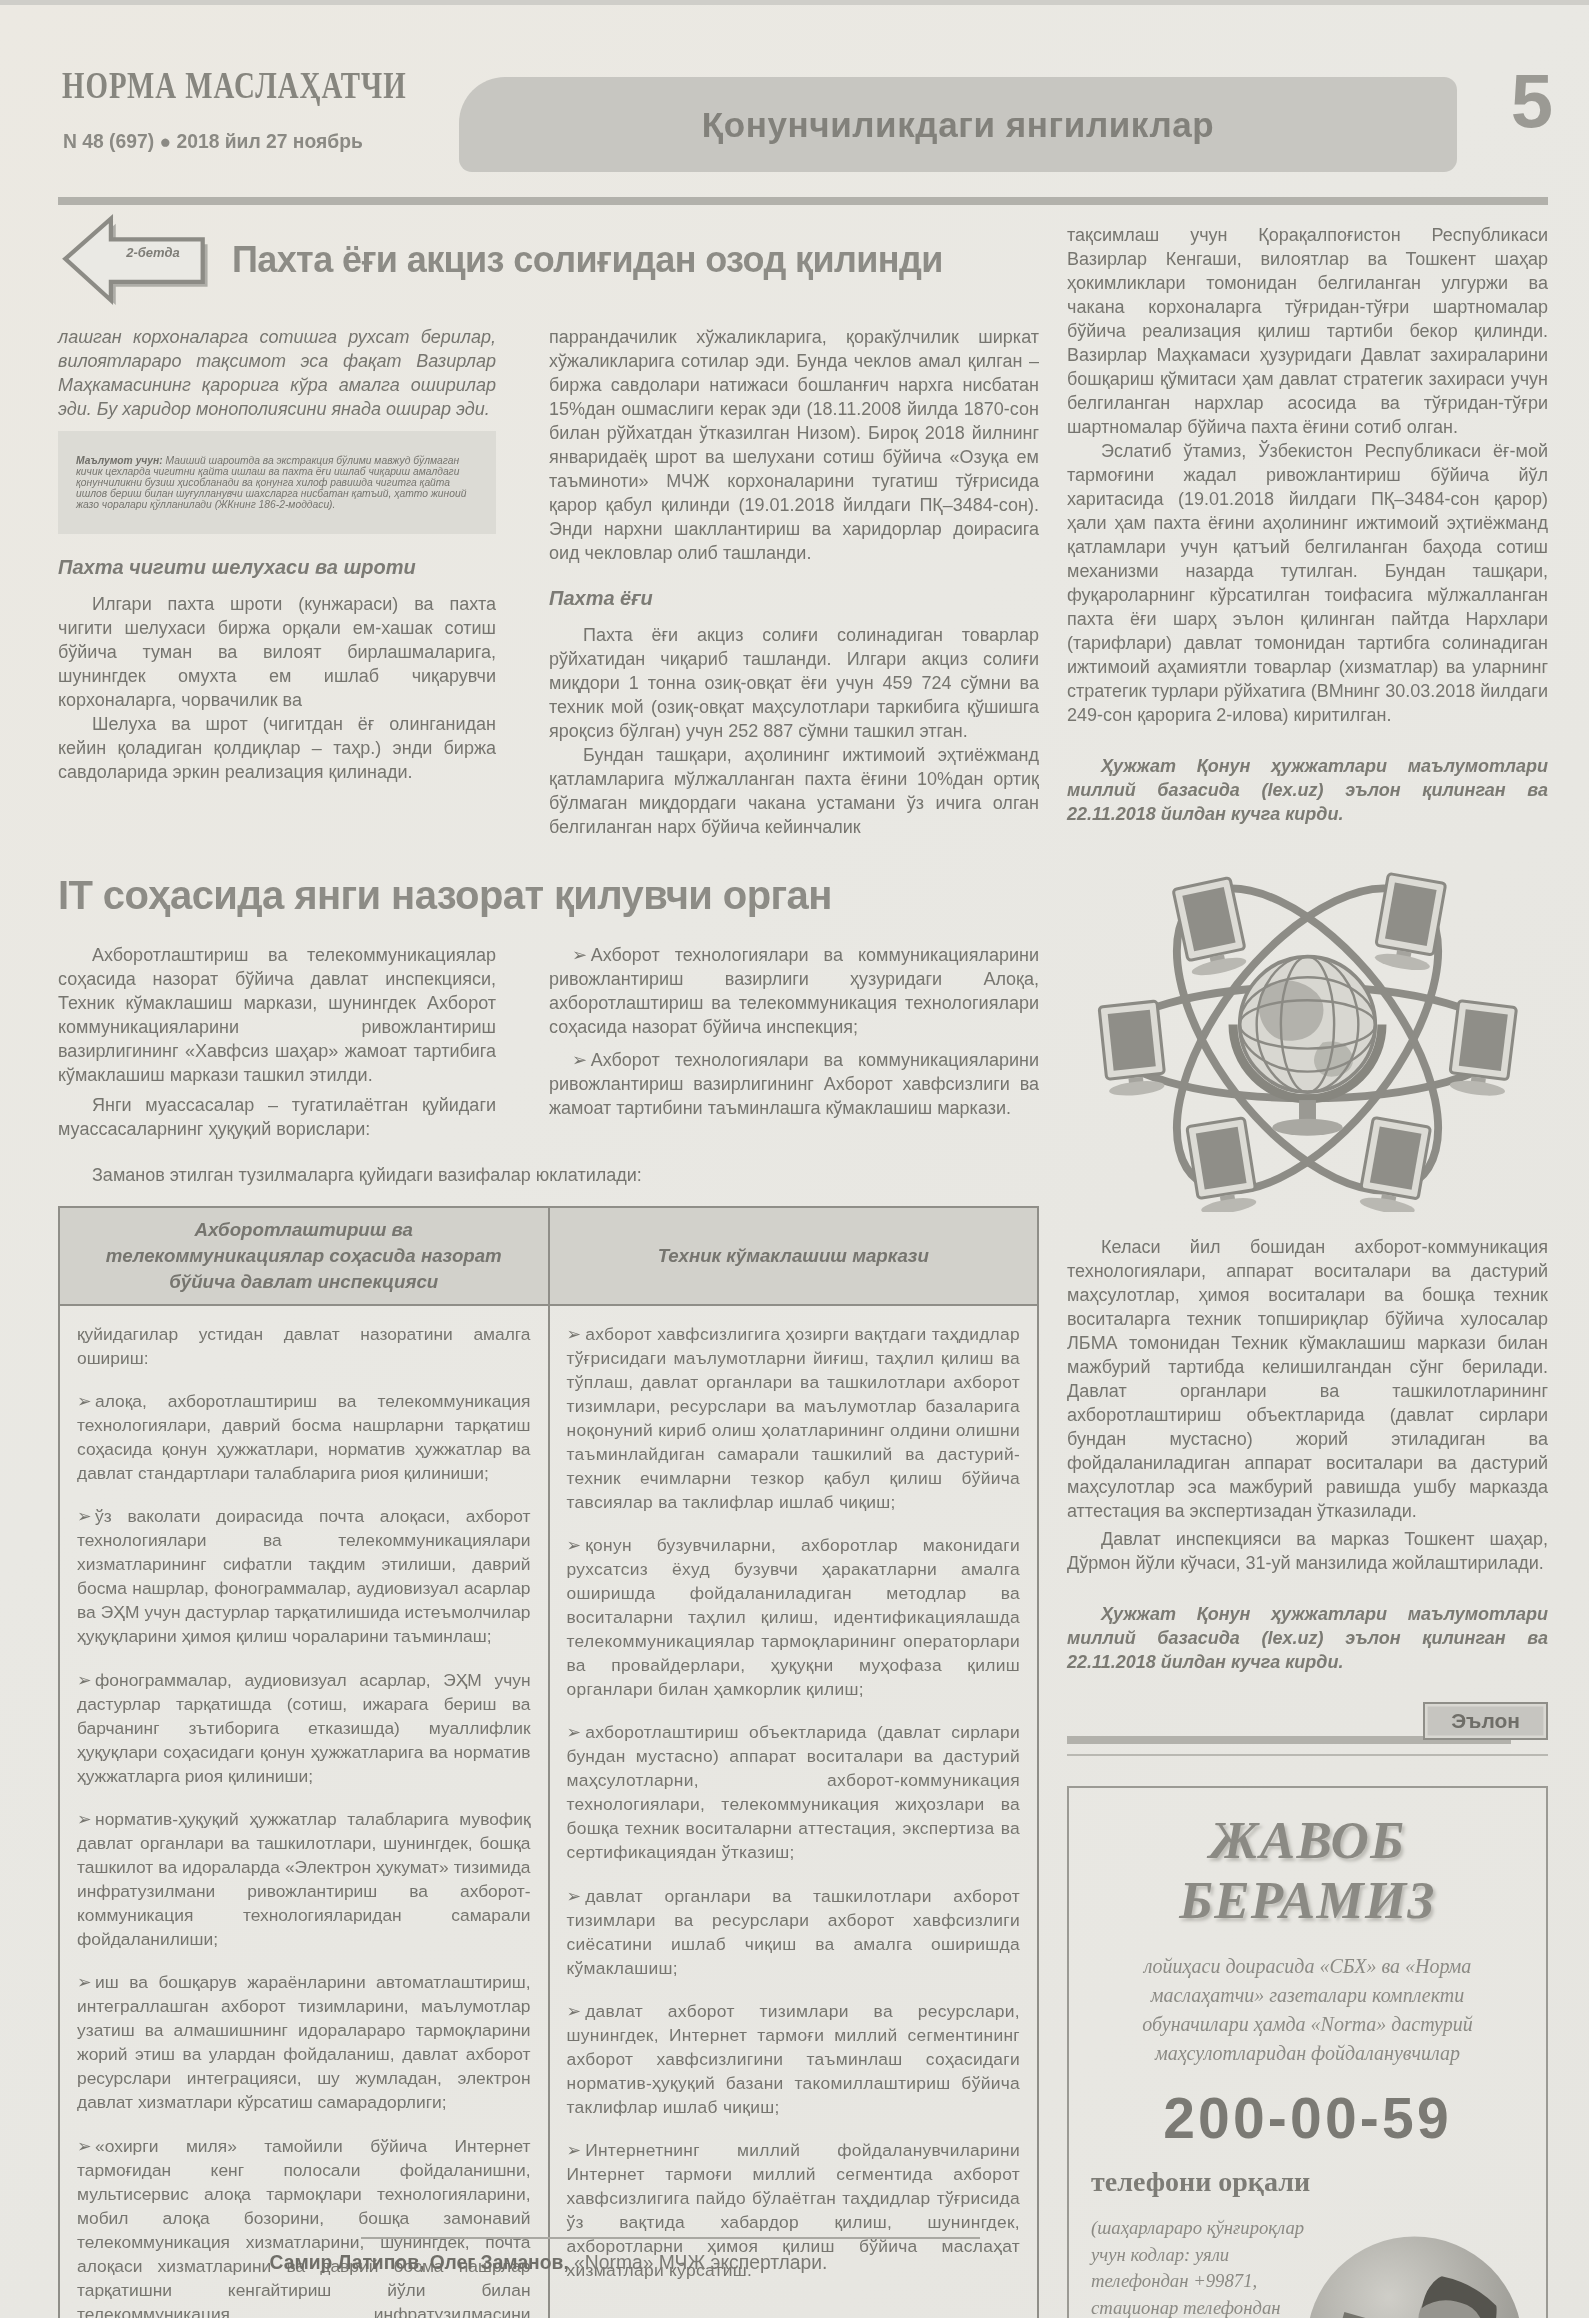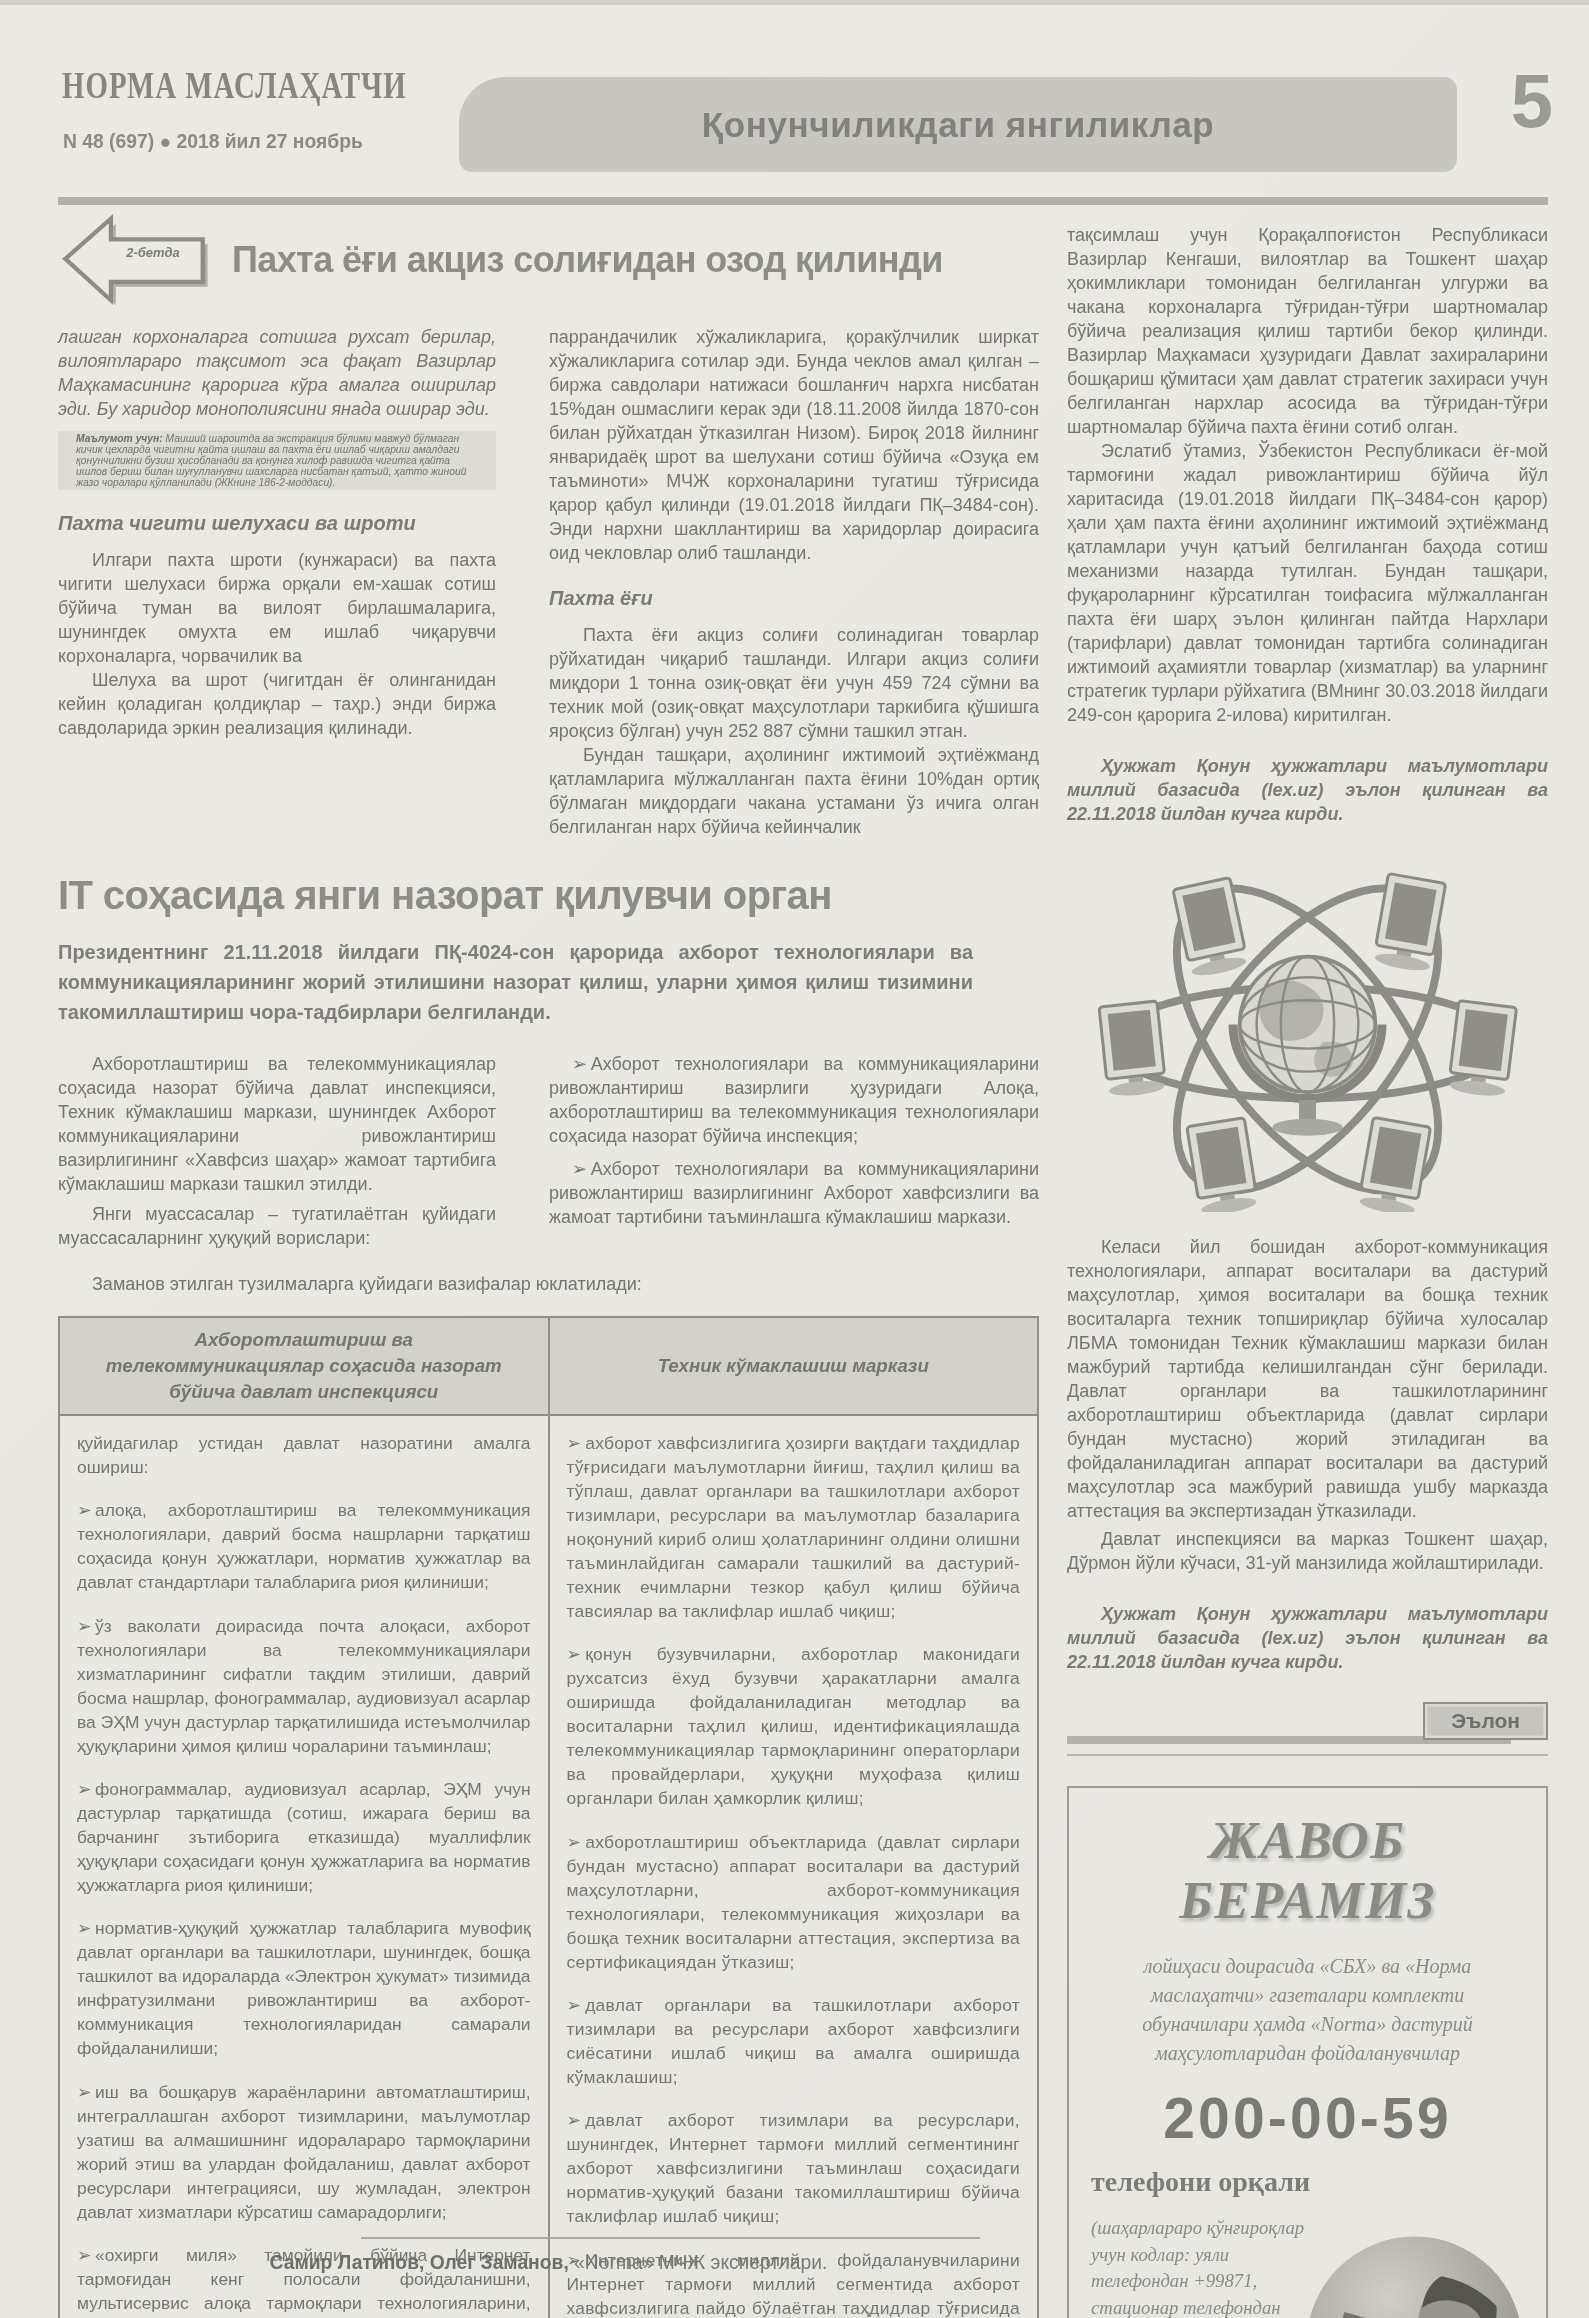--- a/index.html
+++ b/index.html
@@ -41,21 +41,21 @@
 
   
   .a1-titlerow { display:flex; align-items:center; gap:22px; margin:5.2px 0 17px; }
   .page-ref-badge { position:relative; width:152px; height:97px; flex:none; }
   .page-ref-badge svg { position:absolute; left:0; top:0; }
   .badge-label {
     position:absolute; left:46px; top:34px; width:98px; text-align:center;
     font-size:13px; font-weight:bold; font-style:italic; color:#7e7d77;
   }
   .a1-title { font-size:36px; font-weight:bold; color:#8d8c86; margin:0; letter-spacing:-0.6px; }
-  .info-box { background:#dcdbd5; padding:2px 18px; margin-top:10.3px; font-style:italic; }
+  .info-box { background:#dcdbd5; padding:24px 18px; margin-top:10.3px; font-style:italic; }
   .info-box b { color:#6f6e68; }
 
   
   .a2-title { font-size:40px; font-weight:bold; color:#8d8c86; margin:34px 0 19.3px; letter-spacing:-0.6px; }
   .a2-lead { font-size:20px; line-height:30px; font-weight:bold; color:#7f7e78; width:915px; text-align:justify; }
   .a2-cols { margin-top:24.5px; }
   .tasks-intro { margin-top:22px; }
   .bullet::before { content:"\27A2\2009"; }
   .hang { text-indent:23px; margin-bottom:9px; }
 
@@ -139,21 +139,20 @@
       </div>
       <div class="colB">
         <p>паррандачилик хўжаликларига, қоракўлчилик ширкат хўжаликларига сотилар эди. Бунда чеклов амал қилган – биржа савдолари натижаси бошланғич нархга нисбатан 15%дан ошмаслиги керак эди (18.11.2008 йилда 1870-сон билан рўйхатдан ўтказилган Низом). Бироқ 2018 йилнинг январидаёқ шрот ва шелухани сотиш бўйича «Озуқа ем таъминоти» МЧЖ корхоналарини тугатиш тўғрисида қарор қабул қилинди (19.01.2018 йилдаги ПҚ–3484-сон). Энди нархни шакллантириш ва харидорлар доирасига оид чекловлар олиб ташланди.</p>
         <div class="subhead">Пахта ёғи</div>
         <p class="ind">Пахта ёғи акциз солиғи солинадиган товарлар рўйхатидан чиқариб ташланди. Илгари акциз солиғи миқдори 1 тонна озиқ-овқат ёғи учун 459 724 сўмни ва техник мой (озиқ-овқат маҳсулотлари таркибига қўшишга яроқсиз бўлган) учун 252 887 сўмни ташкил этган.</p>
         <p class="ind">Бундан ташқари, аҳолининг ижтимоий эҳтиёжманд қатламларига мўлжалланган пахта ёғини 10%дан ортиқ бўлмаган миқдордаги чакана устамани ўз ичига олган белгиланган нарх бўйича кейинчалик</p>
       </div>
     </div>
 
     <h2 class="a2-title">IT соҳасида янги назорат қилувчи орган</h2>
-    <div class="a2-lead">Президентнинг 21.11.2018 йилдаги ПҚ-4024-сон қарорида ахборот технологиялари ва коммуникацияларининг жорий этилишини назорат қилиш, уларни ҳимоя қилиш тизимини такомиллаштириш чора-тадбирлари белгиланди.</div>
 
     <div class="cols a2-cols">
       <div class="colA">
         <p class="ind">Ахборотлаштириш ва телекоммуникациялар соҳасида назорат бўйича давлат инспекцияси, Техник кўмаклашиш маркази, шунингдек Ахборот коммуникацияларини ривожлантириш вазирлигининг «Хавфсиз шаҳар» жамоат тартибига кўмаклашиш маркази ташкил этилди.</p>
         <p class="ind" style="margin-top:6.4px;">Янги муассасалар – тугатилаётган қуйидаги муассасаларнинг ҳуқуқий ворислари:</p>
       </div>
       <div class="colB">
         <p class="bullet hang">Ахборот технологиялари ва коммуникацияларини ривожлантириш вазирлиги ҳузуридаги Алоқа, ахборотлаштириш ва телекоммуникация технологиялари соҳасида назорат бўйича инспекция;</p>
         <p class="bullet hang">Ахборот технологиялари ва коммуникацияларини ривожлантириш вазирлигининг Ахборот хавфсизлиги ва жамоат тартибини таъминлашга кўмаклашиш маркази.</p>
       </div>

